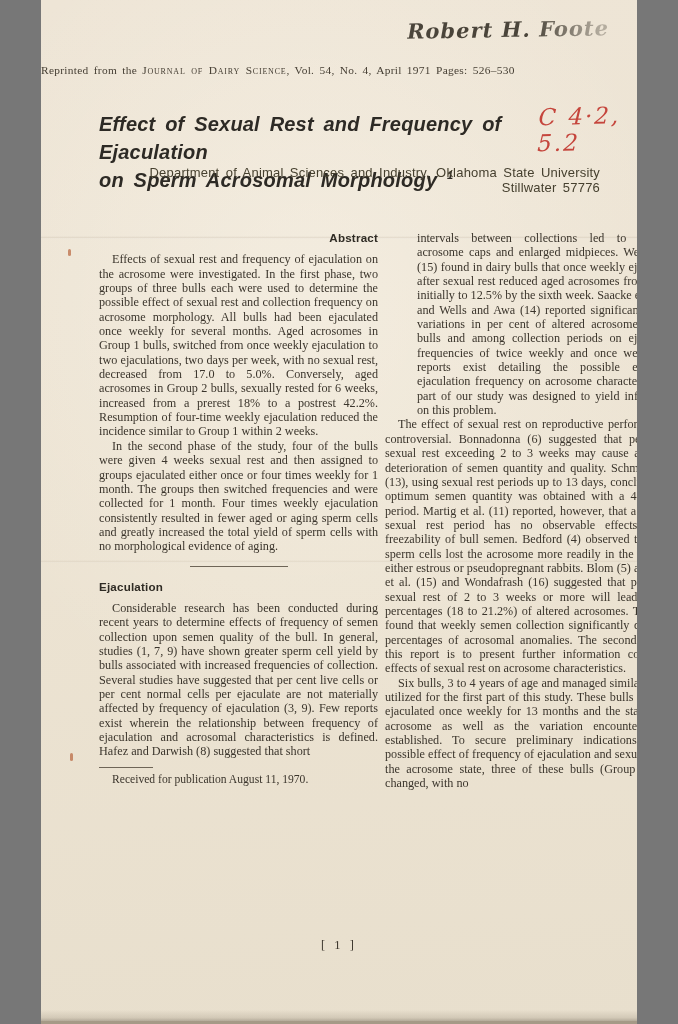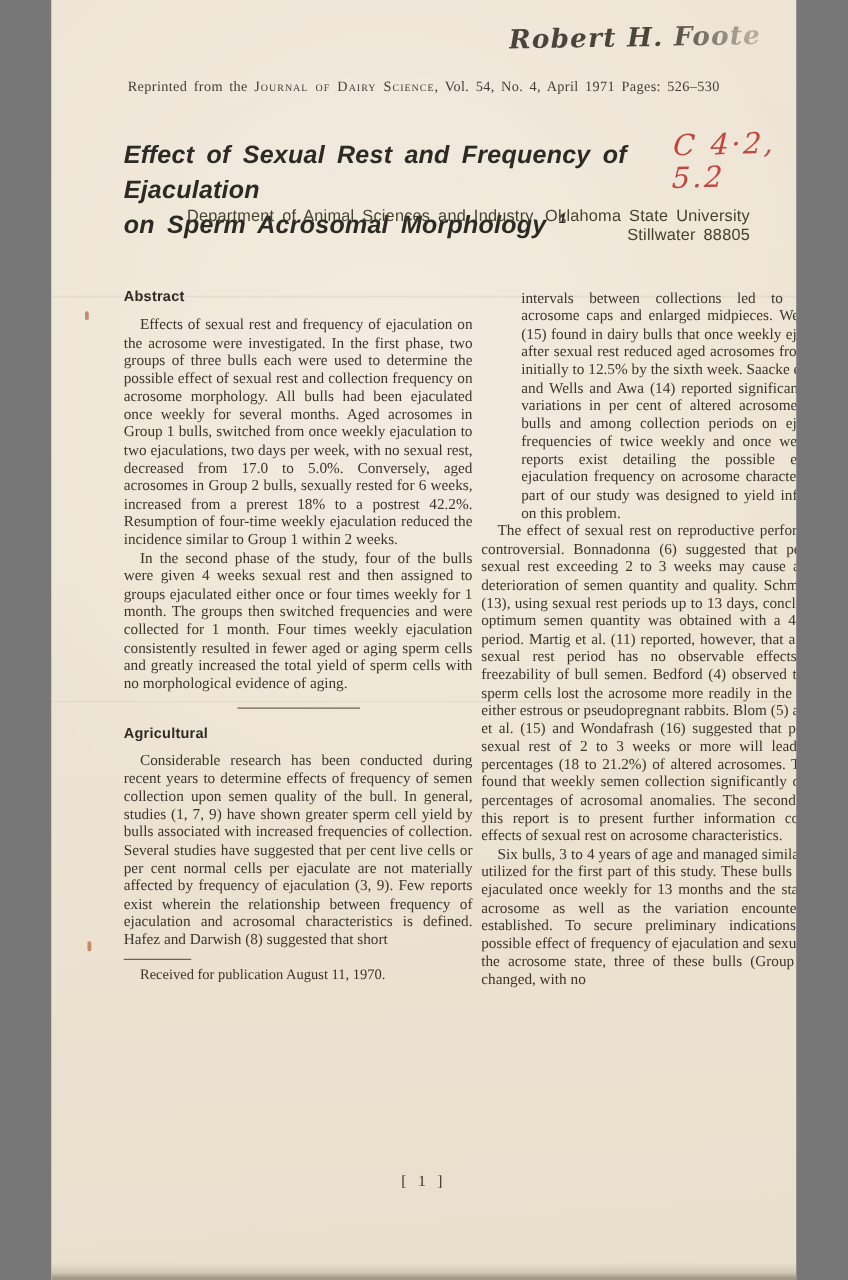--- a/index.html
+++ b/index.html
@@ -31,21 +31,21 @@
   .signature{
     position:absolute;top:17px;right:28px;
     font-family:"DejaVu Serif", serif;
     font-style:italic;font-weight:bold;font-size:21px;letter-spacing:1px;
     transform:rotate(-1deg);
     background:linear-gradient(90deg,#4a443a 62%, rgba(74,68,58,0.35) 96%);
     -webkit-background-clip:text;background-clip:text;color:transparent;
   }
   .reprint-line{
     position:absolute;top:64px;left:0;width:100%;
-    text-align:center;font-size:11.4px;letter-spacing:.3px;word-spacing:2px;color:#453e33;
+    text-align:left;font-size:11.4px;letter-spacing:.3px;word-spacing:2px;color:#453e33;
   }
   .reprint-line .journal{font-variant:small-caps;letter-spacing:.8px;}
   .title{
     position:absolute;left:58px;top:97px;width:470px;
     font-family:"Liberation Sans", sans-serif;
     font-weight:bold;font-size:20px;line-height:28px;
     word-spacing:4px;letter-spacing:.2px;color:#2d2a25;font-style:italic;
   }
   .title sup{font-size:11px;line-height:0;}
   .red-note{
@@ -62,21 +62,21 @@
   .affil{font-size:13px;word-spacing:2.5px;letter-spacing:.2px;line-height:15px;color:#46402f;}
 
   .col{position:absolute;top:231px;font-size:12.2px;line-height:14.35px;}
   .col-left{left:58px;width:279px;}
   .col-right{left:344px;width:297px;}
   .sec-heading{
     font-family:"Liberation Sans", sans-serif;font-weight:bold;
     font-size:11.6px;letter-spacing:.2px;word-spacing:3px;color:#2f2b24;
     margin:0 0 7px 0;
   }
-  .sec-heading.centered{text-align:left;}
+  .sec-heading.centered{text-align:right;}
   .para{margin:0;text-align:justify;text-indent:13px;hyphens:none;}
   .para.no-indent{text-indent:0;margin-left:32px;}
   .divider{
     width:98px;height:1px;background:#6e6557;border:0;
     margin:12px auto 13px auto;
   }
   .footnote-rule{
     width:54px;height:1px;background:#6e6557;border:0;
     margin:8px 0 5px 0;
   }
@@ -101,29 +101,29 @@
 
   <div class="reprint-line"><span>Reprinted from the </span><span class="journal">Journal of Dairy Science</span><span>, Vol. 54, No. 4, April 1971 Pages: 526–530</span></div>
 
   <h1 class="title"><span>Effect of Sexual Rest and Frequency of Ejaculation</span><br>
     <span>on Sperm Acrosomal Morphology</span>&nbsp;<sup>1</sup></h1>
 
   <div class="red-note">C 4·2, 5.2</div>
 
   <div class="authors-block">
     <div class="affil">Department of Animal Sciences and Industry, Oklahoma State University</div>
-    <div class="affil">Stillwater 88805</div>
+    <div class="affil">Stillwater 57776</div>
   </div>
 
   <div class="col col-left">
     <h2 class="sec-heading centered">Abstract</h2>
     <p class="para">Effects of sexual rest and frequency of ejaculation on the acrosome were investigated. In the first phase, two groups of three bulls each were used to determine the possible effect of sexual rest and collection frequency on acrosome morphology. All bulls had been ejaculated once weekly for several months. Aged acrosomes in Group 1 bulls, switched from once weekly ejaculation to two ejaculations, two days per week, with no sexual rest, decreased from 17.0 to 5.0%. Conversely, aged acrosomes in Group 2 bulls, sexually rested for 6 weeks, increased from a prerest 18% to a postrest 42.2%. Resumption of four-time weekly ejaculation reduced the incidence similar to Group 1 within 2 weeks.</p>
     <p class="para">In the second phase of the study, four of the bulls were given 4 weeks sexual rest and then assigned to groups ejaculated either once or four times weekly for 1 month. The groups then switched frequencies and were collected for 1 month. Four times weekly ejaculation consistently resulted in fewer aged or aging sperm cells and greatly increased the total yield of sperm cells with no morphological evidence of aging.</p>
     <hr class="divider">
-    <h2 class="sec-heading">Agricultural</h2>
+    <h2 class="sec-heading">Ejaculation</h2>
     <p class="para">Considerable research has been conducted during recent years to determine effects of frequency of semen collection upon semen quality of the bull. In general, studies (1, 7, 9) have shown greater sperm cell yield by bulls associated with increased frequencies of collection. Several studies have suggested that per cent live cells or per cent normal cells per ejaculate are not materially affected by frequency of ejaculation (3, 9). Few reports exist wherein the relationship between frequency of ejaculation and acrosomal characteristics is defined. Hafez and Darwish (8) suggested that short</p>
     <hr class="footnote-rule">
     <div class="footnote">
       <p class="para">Received for publication August 11, 1970.</p>
     </div>
   </div>
 
   <div class="col col-right">
     <p class="para no-indent">intervals between collections led to detached acrosome caps and enlarged midpieces. Wells et al. (15) found in dairy bulls that once weekly ejaculation after sexual rest reduced aged acrosomes from 29.3% initially to 12.5% by the sixth week. Saacke et al. (12) and Wells and Awa (14) reported significant weekly variations in per cent of altered acrosomes among bulls and among collection periods on ejaculation frequencies of twice weekly and once weekly. No reports exist detailing the possible effect of ejaculation frequency on acrosome characteristics. A part of our study was designed to yield information on this problem.</p>
     <p class="para">The effect of sexual rest on reproductive performance is controversial. Bonnadonna (6) suggested that periods of sexual rest exceeding 2 to 3 weeks may cause a gradual deterioration of semen quantity and quality. Schmidt et al. (13), using sexual rest periods up to 13 days, concluded that optimum semen quantity was obtained with a 4-day rest period. Martig et al. (11) reported, however, that a 44-week sexual rest period has no observable effects of the freezability of bull semen. Bedford (4) observed that older sperm cells lost the acrosome more readily in the uterus of either estrous or pseudopregnant rabbits. Blom (5) and Wells et al. (15) and Wondafrash (16) suggested that periods of sexual rest of 2 to 3 weeks or more will lead to high percentages (18 to 21.2%) of altered acrosomes. They also found that weekly semen collection significantly decreased percentages of acrosomal anomalies. The second facet of this report is to present further information concerning effects of sexual rest on acrosome characteristics.</p>

